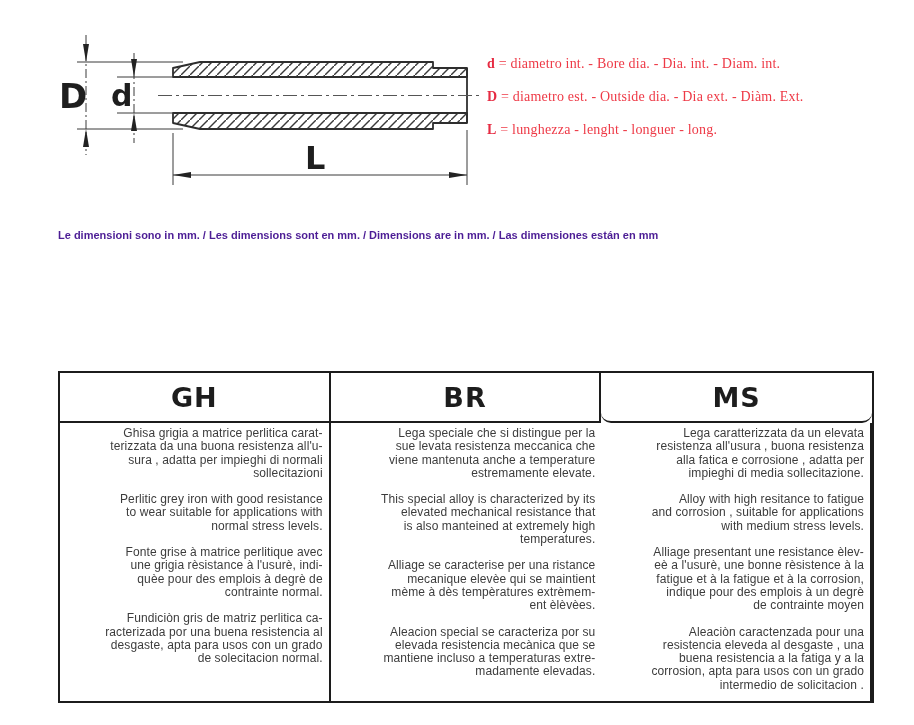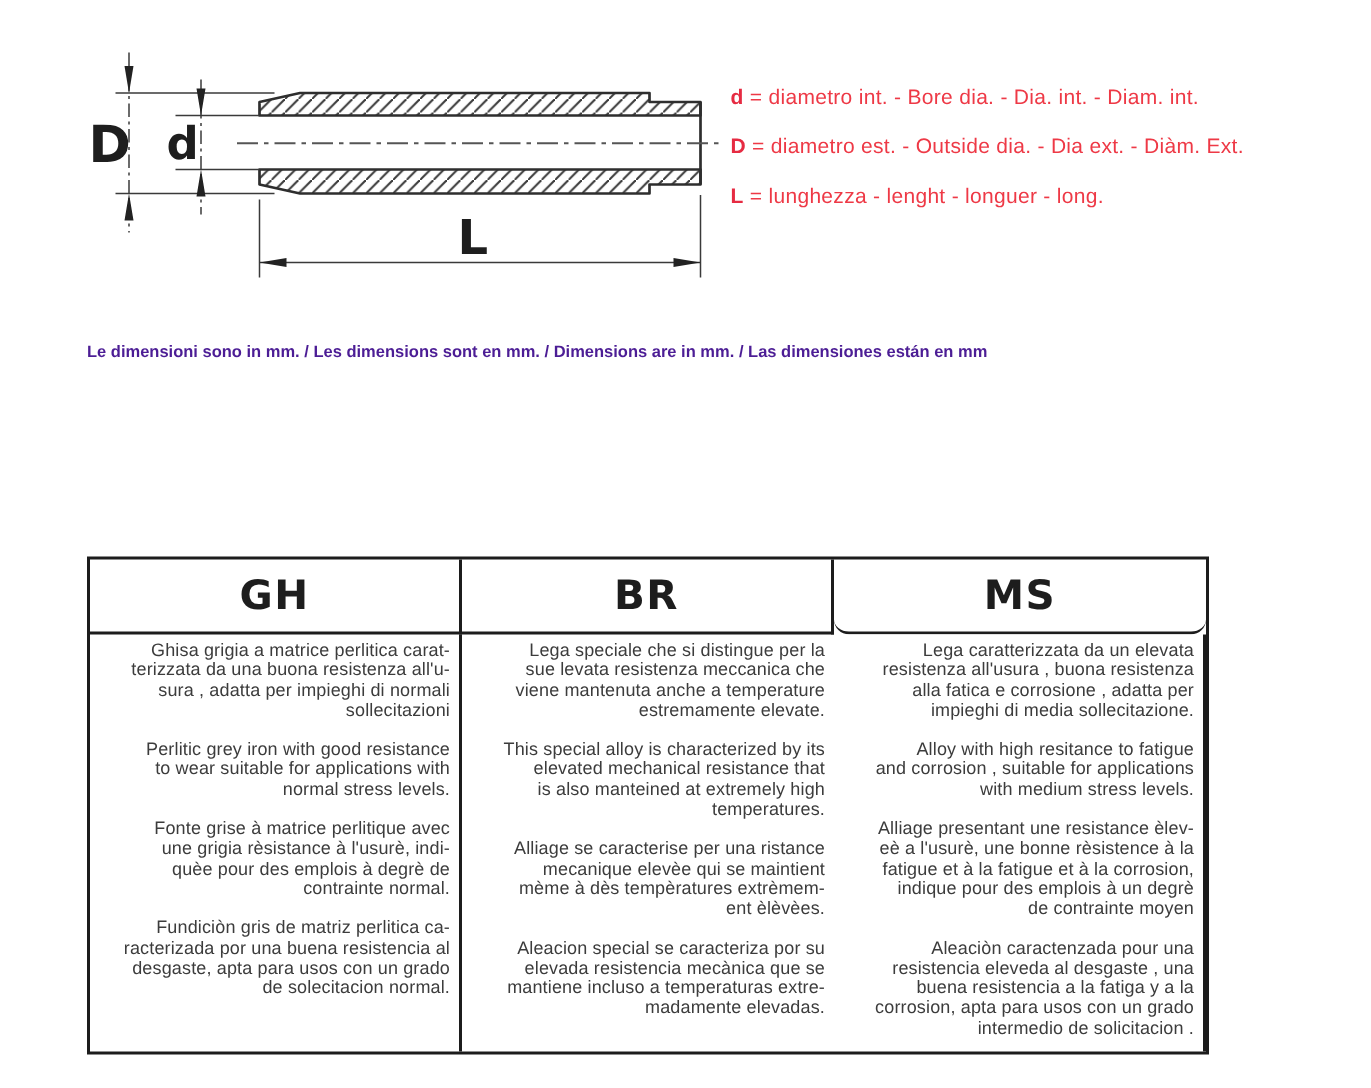--- a/index.html
+++ b/index.html
@@ -4,29 +4,29 @@
 <style>
   * { margin:0; padding:0; box-sizing:border-box; }
   html,body { width:914px; height:725px; background:#ffffff; overflow:hidden; }
   body { position:relative; font-family:"Liberation Sans", sans-serif; }
 
   
   .drawing { position:absolute; left:55px; top:3px; width:430px; height:205px; }
 
   
   .legend { position:absolute; left:487px; top:56px; }
-  .legend-line { height:33px; font-size:14px; letter-spacing:.2px; color:#ee3946; white-space:nowrap; }
+  .legend-line { height:33px; font-size:14px; letter-spacing:.2px; color:#ee3946; white-space:nowrap;font-family:Liberation Serif, serif; }
   .legend-line .sym { font-weight:bold; color:#e62b42; }
 
   
   .units-note { position:absolute; left:58px; top:229px; width:810px;
                 font-size:11px; color:#4c1d95; letter-spacing:0px; white-space:nowrap;font-weight:bold; }
 
   
-  .mat-table { position:absolute; left:58px; top:371px; width:748px; height:332px;
+  .mat-table { position:absolute; left:58px; top:371px; width:816px; height:332px;
                border:2px solid #1c1c1c; display:grid;
                grid-template-columns:1fr 1fr 1fr; grid-template-rows:50px 1fr;
                background:#fff; }
   .mat-th { border-right:2px solid #1c1c1c; border-bottom:2px solid #1c1c1c;
             display:flex; align-items:center; justify-content:center;
             font-size:27px; font-weight:600; letter-spacing:1px; color:#1d1d1d;
             font-family:"DejaVu Sans","Liberation Sans",sans-serif; }
   .mat-th.last, .mat-td.last { border-right:none;border-radius:10px; }
   .mat-td { border-right:2px solid #1c1c1c; padding:4px 6px 2px 6px; overflow:hidden; }
   .mat-td p { white-space:pre-line; font-size:12px; line-height:13.3px;

